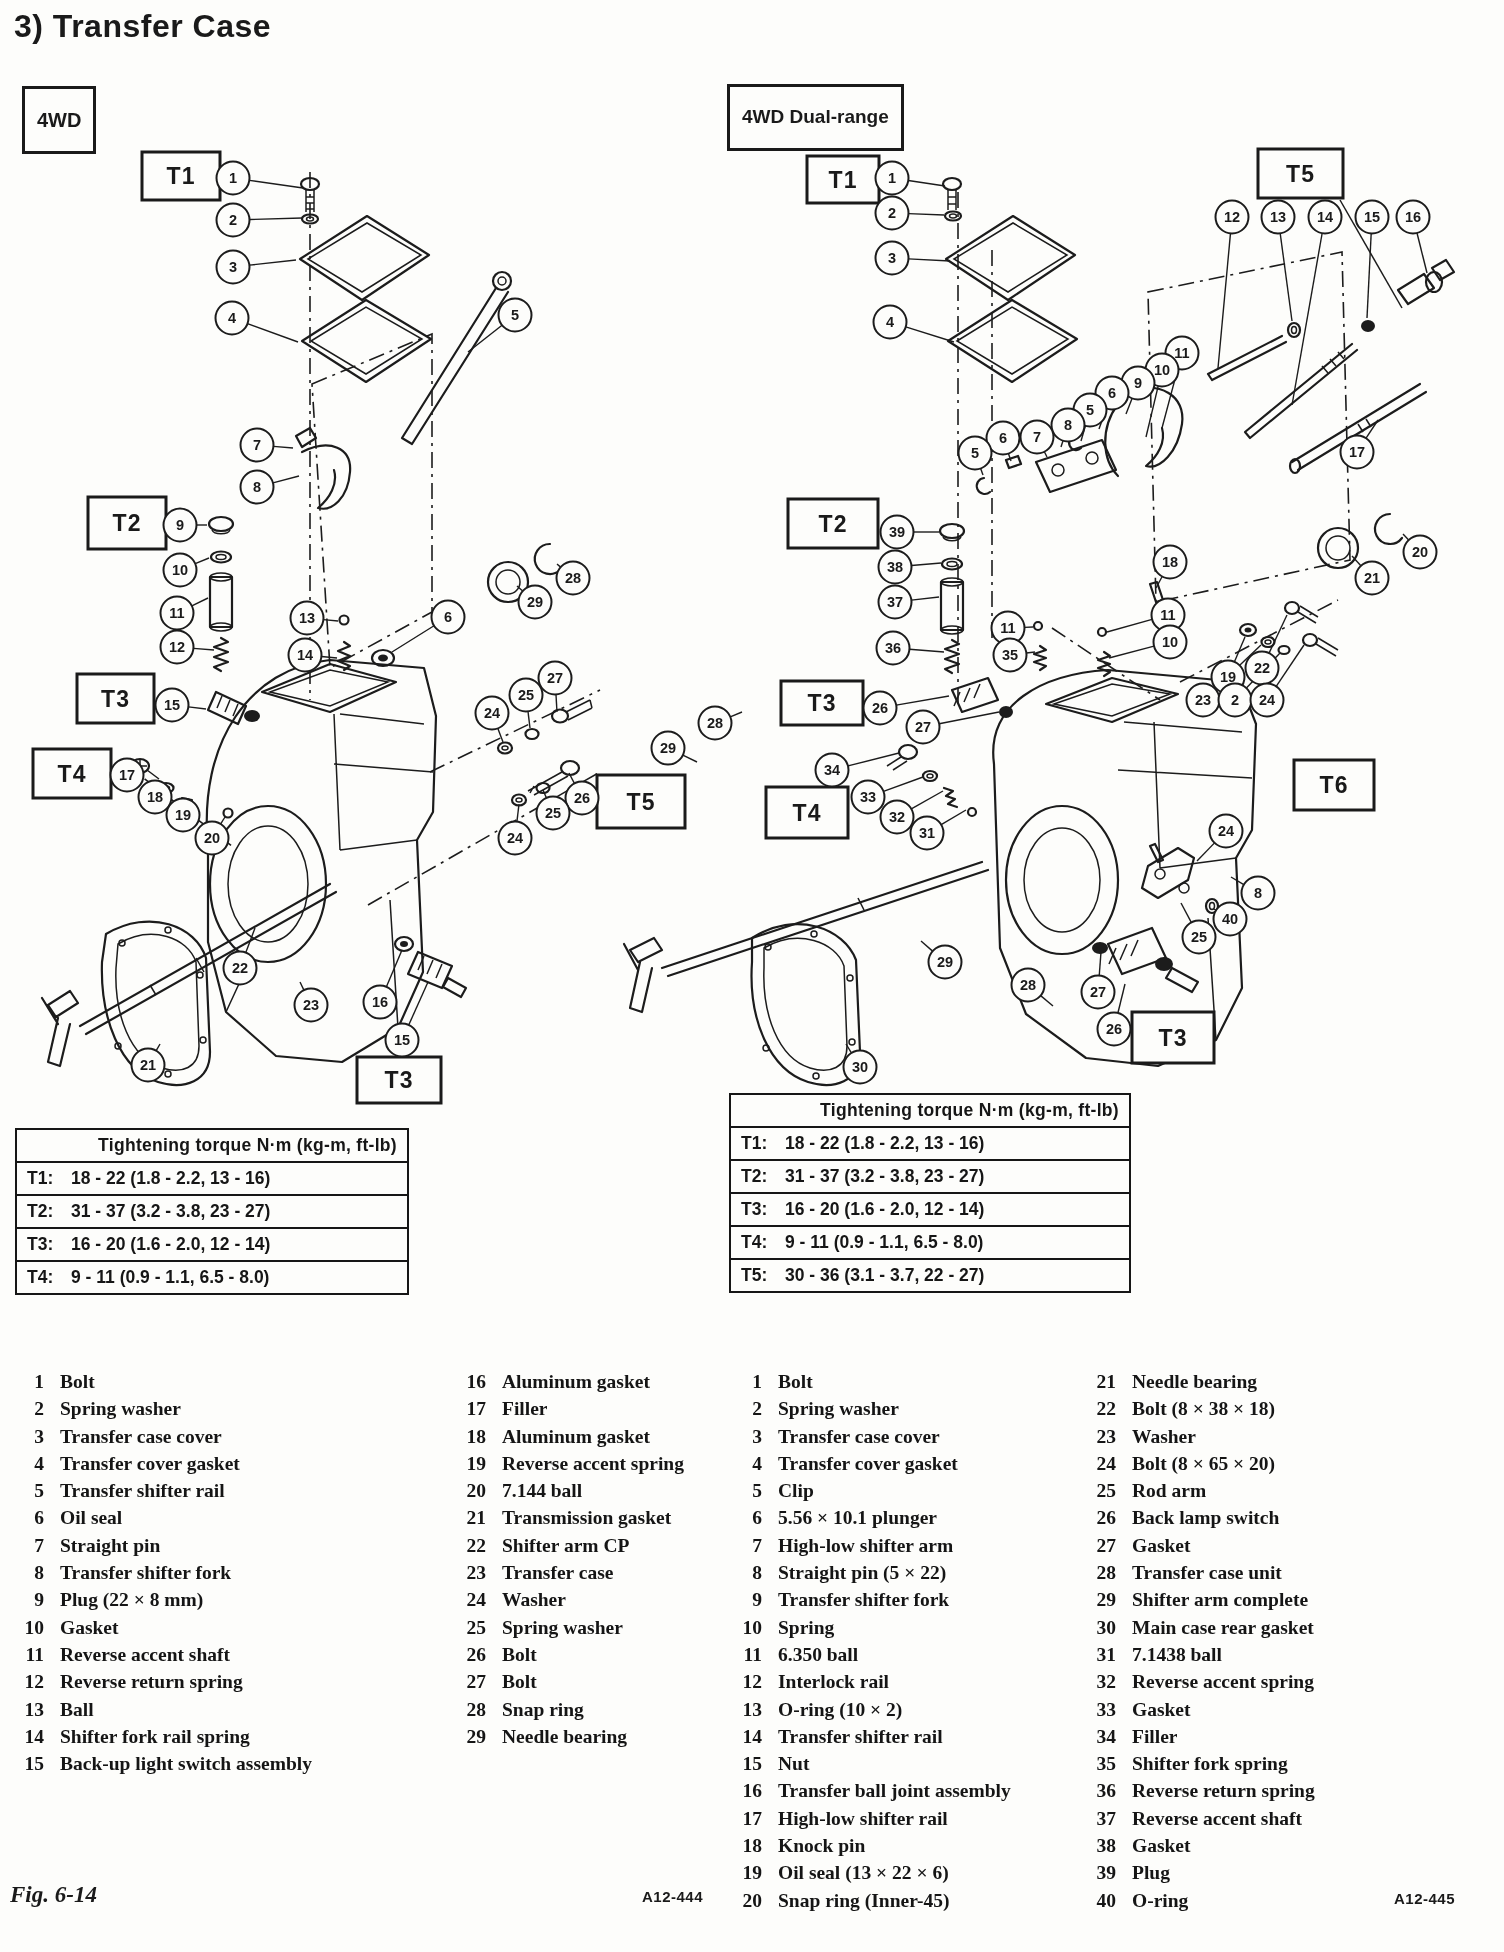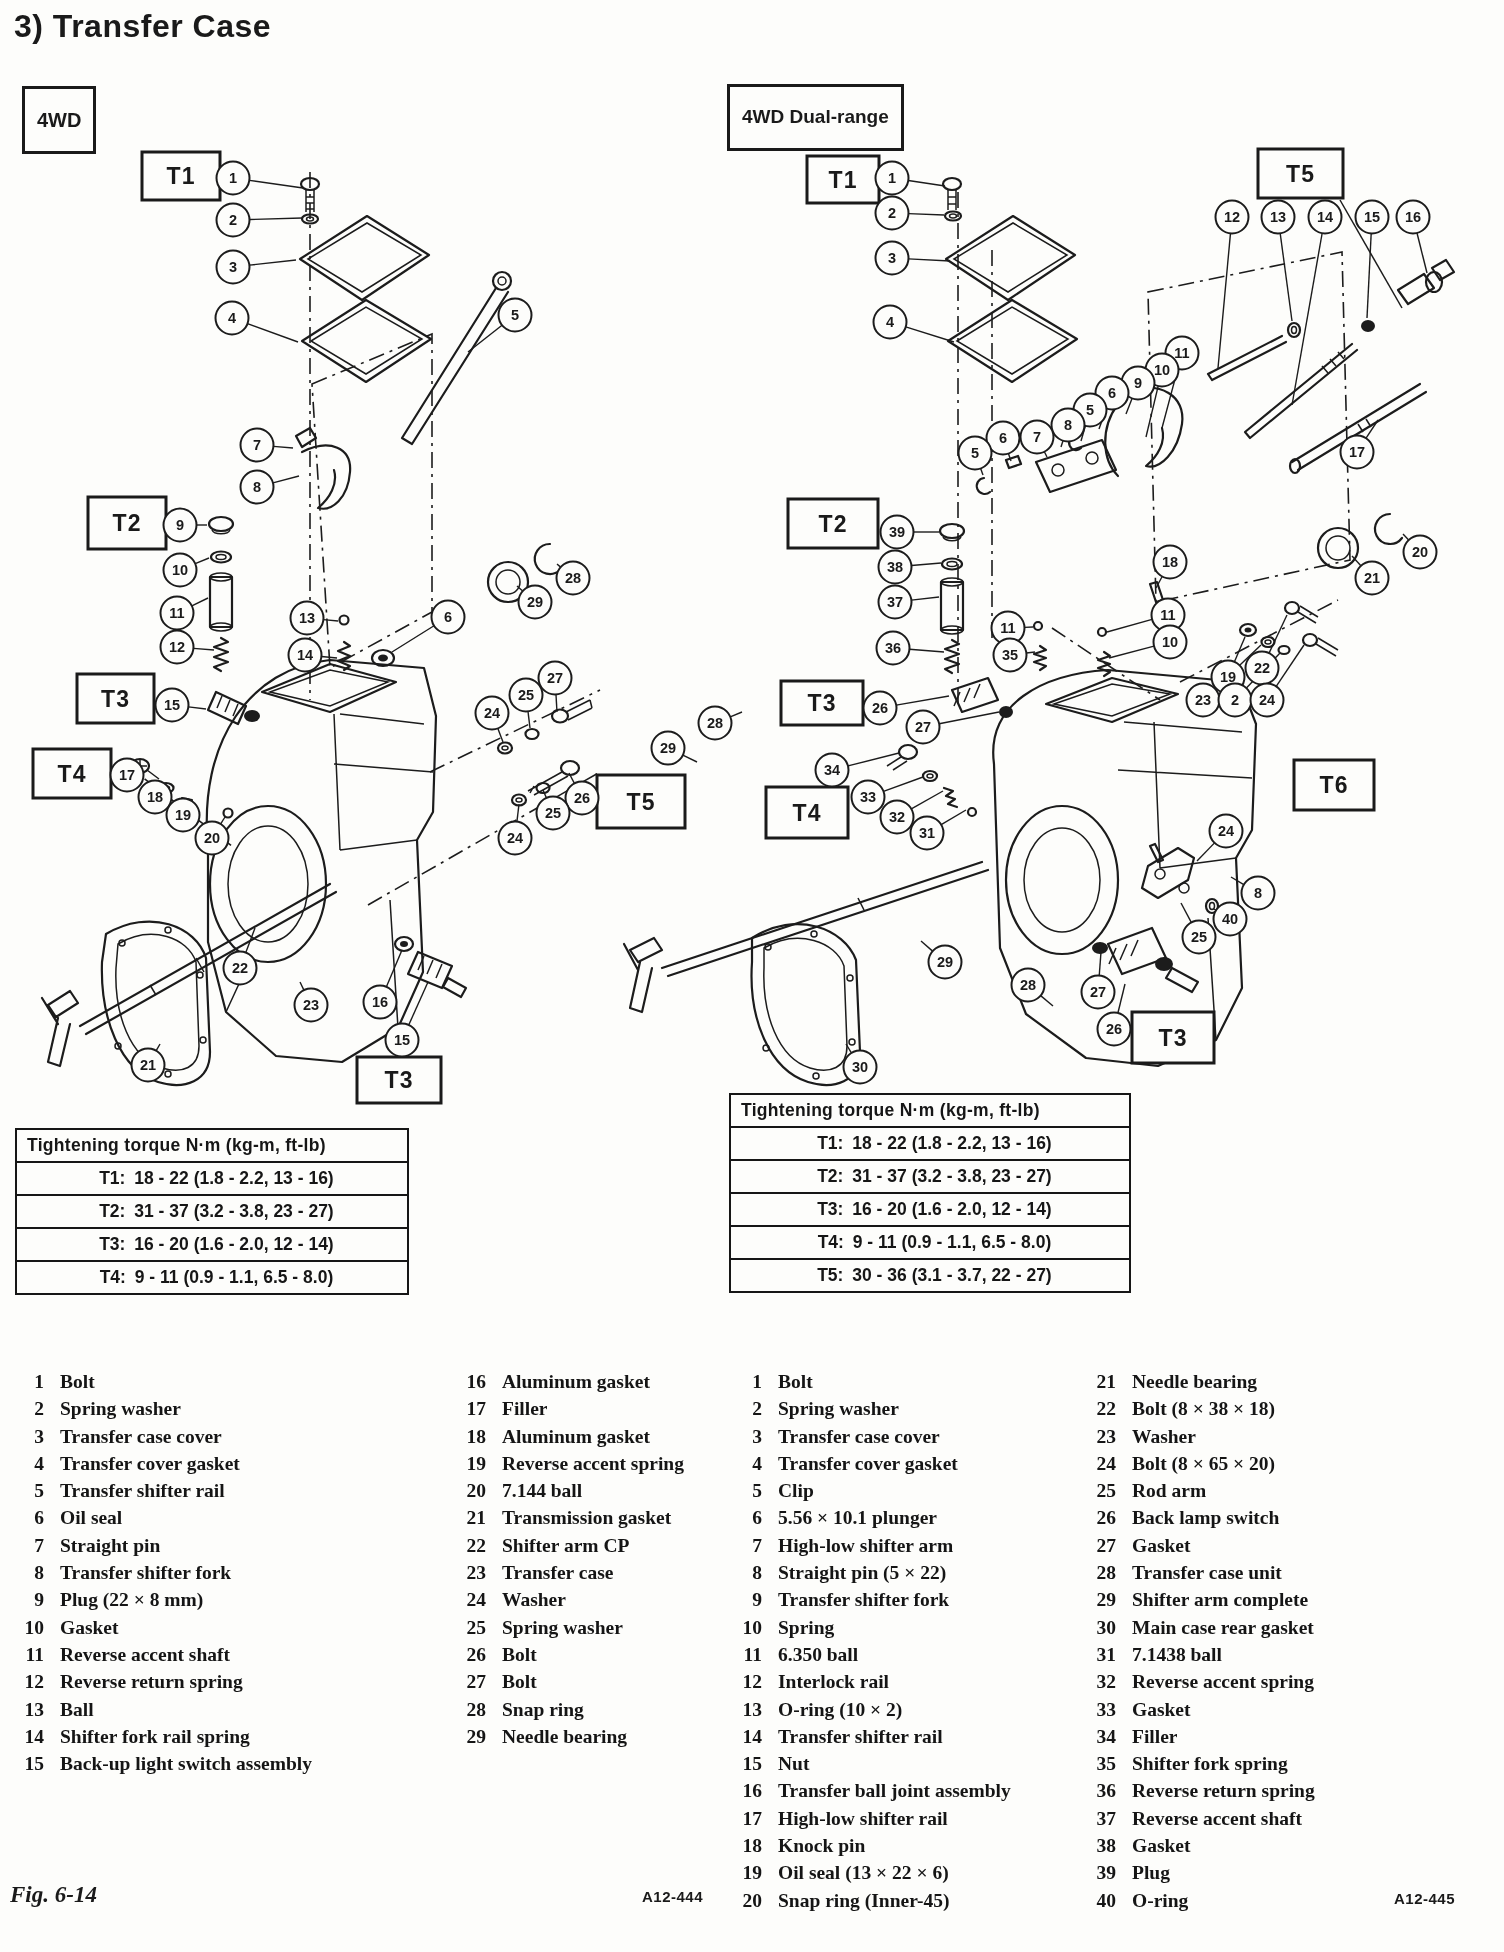--- a/index.html
+++ b/index.html
@@ -23,23 +23,23 @@
   #art .dash{stroke:#1c1c1c;stroke-width:1.6;fill:none;stroke-dasharray:16 6 3 6}
   #art .dk{fill:#1c1c1c;stroke:none}
   #art .tbox{fill:#fdfdfb;stroke:#1a1a1a;stroke-width:3}
   #art .tbox-txt{font:bold 23px "Liberation Sans",sans-serif;fill:#1a1a1a;letter-spacing:1px}
   #art .co{fill:#fdfdfb;stroke:#1c1c1c;stroke-width:2}
   #art .co-txt{font:bold 14.5px "Liberation Sans",sans-serif;fill:#1a1a1a}
   #art .ldr{stroke:#1c1c1c;stroke-width:1.4;fill:none}
   table.torque{position:absolute;border-collapse:collapse;background:#fdfdfb}
   table.torque td{
     border:2.5px solid #161616;font-weight:bold;font-size:17.5px;
-    padding:0 10px;height:31px;white-space:nowrap;color:#161616;text-align:center;
+    padding:0 10px;height:31px;white-space:nowrap;color:#161616;
   }
-  table.torque td.hd{text-align:left;letter-spacing:.3px}
+  table.torque td.hd{text-align:right;letter-spacing:.3px}
   #torque-left{left:15px;top:1128px;width:394px}
   #torque-right{left:729px;top:1093px;width:402px}
   .t-tag{display:inline-block;width:44px}
   .plist{position:absolute;font-family:"Liberation Serif",serif;font-size:19.5px;font-weight:bold;line-height:27.3px;color:#151515}
   .prow{display:flex;white-space:nowrap}
   .pnum{width:34px;text-align:right;margin-right:16px;flex:none}
   #plist-1{left:10px;top:1368px}
   #plist-2{left:452px;top:1368px}
   #plist-3{left:728px;top:1368px}
   #plist-4{left:1082px;top:1368px}

